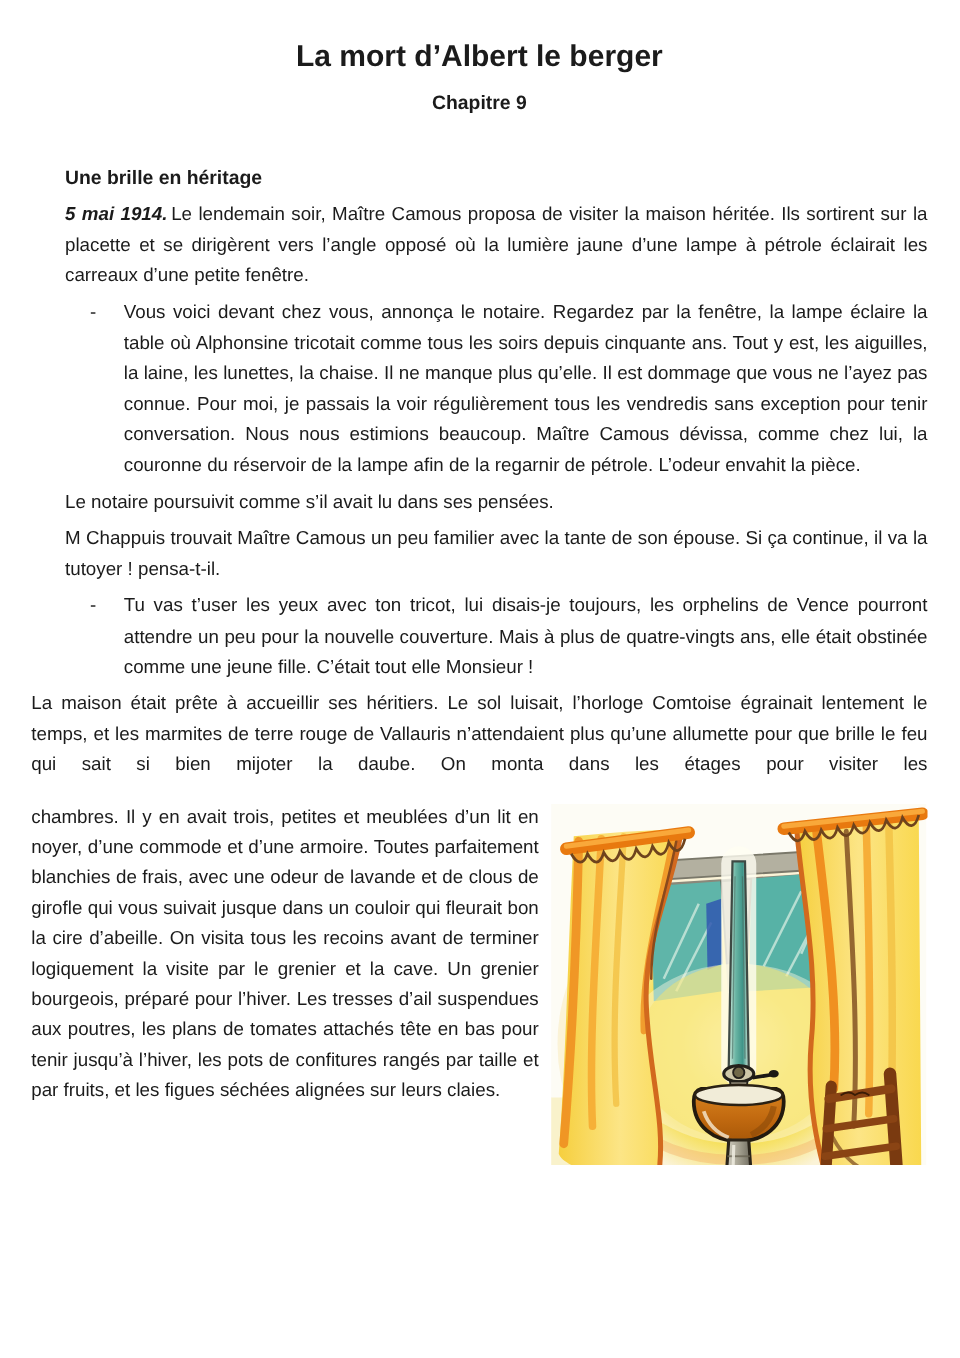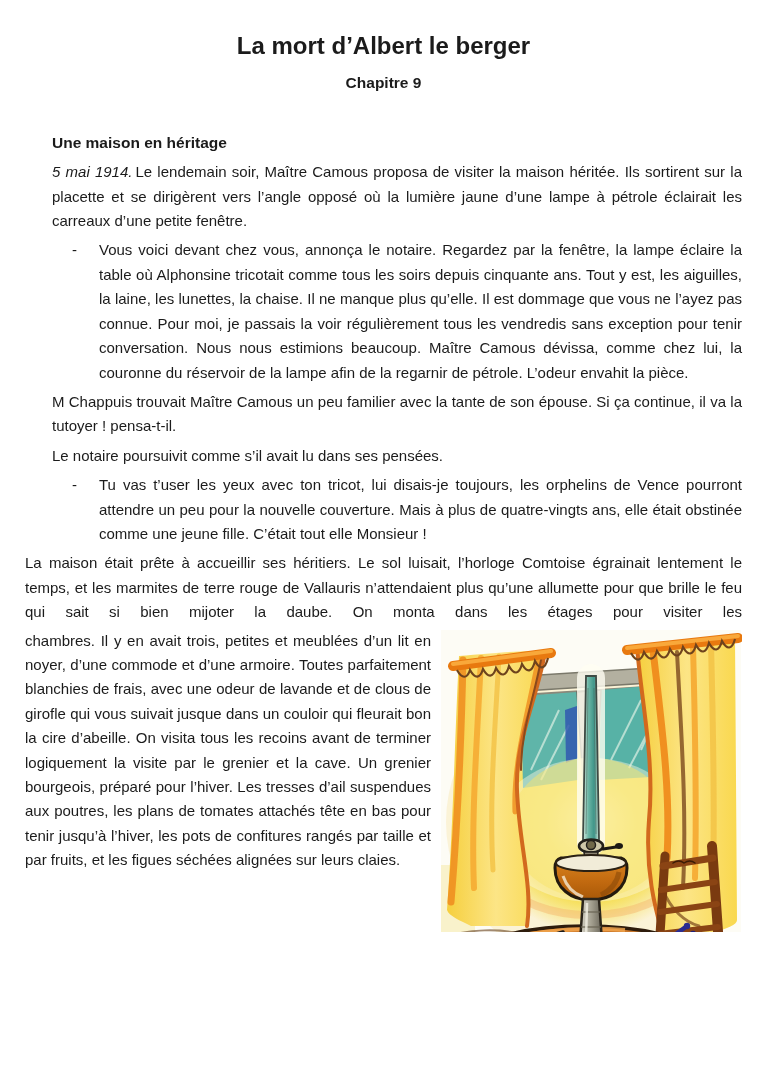--- a/index.html
+++ b/index.html
@@ -26,53 +26,53 @@
     font-size: 15.5px; font-weight: bold;
     margin: 40px 0 0 27px; line-height: 1.35;
   }
   p.body {
     font-size: 15px; line-height: 24.4px;
     text-align: justify;
     margin: 0 0 5px 27px;
     hyphens: auto; -webkit-hyphens: auto;
   }
   p.intro { margin-top: 6px; }
-  .date-lead { font-weight: normal; font-style: italic; margin-right: 3px; }
+  .date-lead { font-weight: bold; font-style: italic; margin-right: 3px; }
   p.dialogue {
     position: relative;
     margin-left: 47px; padding-left: 27px;
   }
   .dash { position: absolute; left: 0; top: 0; }
   p.fullwidth { margin-left: 0; }
-  p.house-top { text-align-last: justify; margin-bottom: 4px; }
+  p.house-top { text-align-last: justify; margin-bottom: 17px; }
   p.house-wrap { margin-bottom: 16px; }
   .illustration {
     float: right;
     width: 302px; height: 406px;
     margin: 1px 0 0 9px;
     shape-outside: inset(0);
   }
   .illustration svg { display: block; width: 100%; height: 100%; }
 </style>
 </head>
 <body>
 
 <div class="page">
 
   <h1 class="doc-title">La mort d’Albert le berger</h1>
   <h2 class="doc-chapter">Chapitre 9</h2>
-  <h3 class="doc-section">Une maison en héritage</h3>
+  <h3 class="doc-section">Une brille en héritage</h3>
 
   <p class="body intro"><span class="date-lead">5 mai 1914.</span><span>Le lendemain soir, Maître Camous proposa de visiter la maison héritée. Ils sortirent sur la placette et se dirigèrent vers l’angle opposé où la lumière jaune d’une lampe à pétrole éclairait les carreaux d’une petite fenêtre.</span></p>
 
   <p class="body dialogue"><span class="dash">-</span><span>Vous voici devant chez vous, annonça le notaire. Regardez par la fenêtre, la lampe éclaire la table où Alphonsine tricotait comme tous les soirs depuis cinquante ans. Tout y est, les aiguilles, la laine, les lunettes, la chaise. Il ne manque plus qu’elle. Il est dommage que vous ne l’ayez pas connue. Pour moi, je passais la voir régulièrement tous les vendredis sans exception pour tenir conversation. Nous nous estimions beaucoup. Maître Camous dévissa, comme chez lui, la couronne du réservoir de la lampe afin de la regarnir de pétrole. L’odeur envahit la pièce.</span></p>
 
+  <p class="body">Le notaire poursuivit comme s’il avait lu dans ses pensées.</p>
+
   <p class="body">M Chappuis trouvait Maître Camous un peu familier avec la tante de son épouse. Si ça continue, il va la tutoyer ! pensa-t-il.</p>
-
-  <p class="body">Le notaire poursuivit comme s’il avait lu dans ses pensées.</p>
 
   <p class="body dialogue"><span class="dash">-</span><span>Tu vas t’user les yeux avec ton tricot, lui disais-je toujours, les orphelins de Vence pourront attendre un peu pour la nouvelle couverture. Mais à plus de quatre-vingts ans, elle était obstinée comme une jeune fille. C’était tout elle Monsieur !</span></p>
 
   <p class="body fullwidth house-top">La maison était prête à accueillir ses héritiers. Le sol luisait, l’horloge Comtoise égrainait lentement le temps, et les marmites de terre rouge de Vallauris n’attendaient plus qu’une allumette pour que brille le feu qui sait si bien mijoter la daube. On monta dans les étages pour visiter les</p>
 
   <p class="body fullwidth house-wrap"><span class="illustration">
         <svg viewBox="0 0 300 406" xmlns="http://www.w3.org/2000/svg">
       <defs>
         <radialGradient id="glowG" cx="50%" cy="50%" r="50%">
           <stop offset="0%" stop-color="#fff9d0"></stop>

